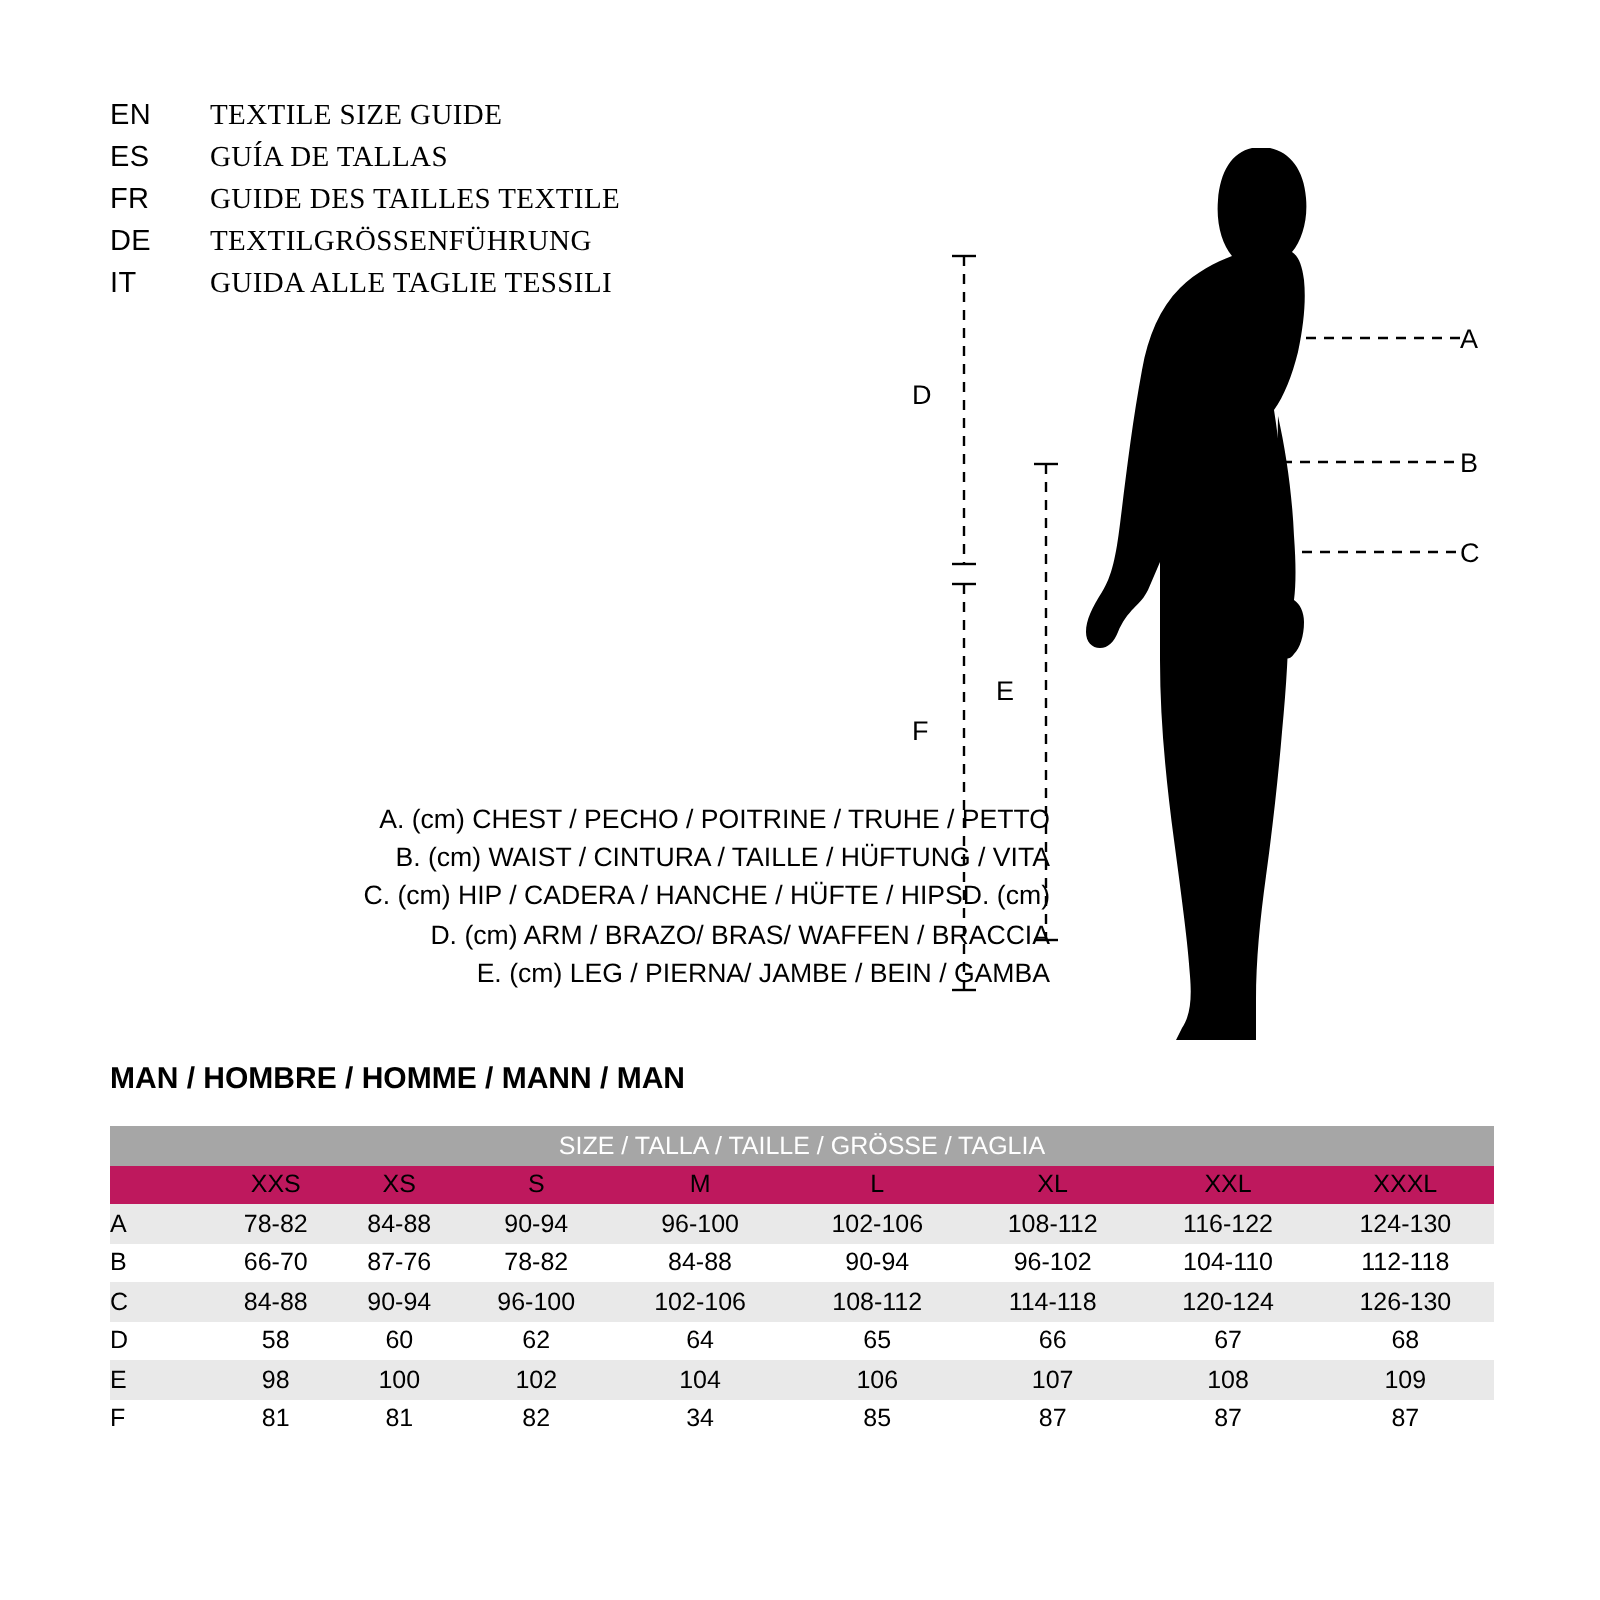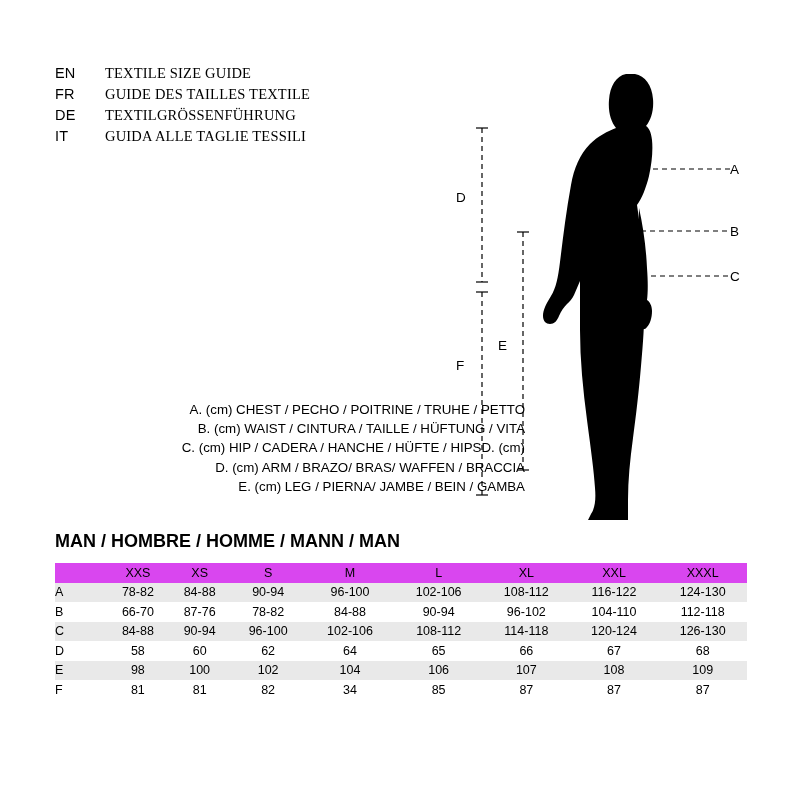--- a/index.html
+++ b/index.html
@@ -15,21 +15,20 @@
     position: relative;
     overflow: hidden;
   }
 
   
   #title-block {
     position: absolute;
     left: 55px;
     top: 50px;
     width: 420px;
-    margin-top: 15px;
   }
   .title-row {
     display: flex;
     align-items: baseline;
     height: 21px;
     font-size: 14.5px;
     letter-spacing: 0.2px;
   }
   .title-lang {
     width: 50px;
@@ -51,21 +50,21 @@
   .legend-row {
     font-size: 13.3px;
     height: 19.2px;
     line-height: 19.2px;
     white-space: nowrap;
   }
   #gender-row {
     position: absolute;
     left: 55px;
     top: 531px;
-    font-size: 18px;
+    font-size: 15px;
     font-weight: bold;
   }
 
   
   #size-table {
     position: absolute;
     left: 55px;
     top: 563px;
     width: 692px;
     border-collapse: collapse;
@@ -81,21 +80,21 @@
   }
   .tbl-title-row td {
     background: #a6a6a6;
     color: #ffffff;
     text-align: left;
     padding-left: 6px;
     height: 20px;
     font-size: 12.5px;
   }
   .tbl-head-row td {
-    background: #d946ef;
+    background: #be185d;
     color: #000000;
     height: 20px;
   }
   .row-shade td { background: #e9e9e9; }
   .row-plain td { background: #ffffff; }
   .col-label {
     text-align: left !important;
     padding-left: 6px;
     width: 52px;
   }
@@ -110,20 +109,24 @@
   }
   #figure-area svg { display: block; }
 </style>
 </head>
 <body>
 
 <div id="title-block">
   <div class="title-row">
     <span class="title-lang">EN</span>
     <span class="title-text">TEXTILE SIZE GUIDE</span>
+  </div>
+  <div class="title-row">
+    <span class="title-lang">ES</span>
+    <span class="title-text">GUÍA DE TALLAS</span>
   </div>
   <div class="title-row">
     <span class="title-lang">FR</span>
     <span class="title-text">GUIDE DES TAILLES TEXTILE</span>
   </div>
   <div class="title-row">
     <span class="title-lang">DE</span>
     <span class="title-text">TEXTILGRÖSSENFÜHRUNG</span>
   </div>
   <div class="title-row">
@@ -223,20 +226,23 @@
   <div class="legend-row">B. (cm) WAIST / CINTURA / TAILLE / HÜFTUNG / VITA</div>
   <div class="legend-row">C. (cm) HIP / CADERA / HANCHE / HÜFTE / HIPSD. (cm)</div>
   <div class="legend-row">D. (cm) ARM / BRAZO/ BRAS/ WAFFEN / BRACCIA</div>
   <div class="legend-row">E. (cm) LEG / PIERNA/ JAMBE / BEIN / GAMBA</div>
 </div>
 
 <div id="gender-row">MAN / HOMBRE / HOMME / MANN / MAN</div>
 
 <table id="size-table">
   <tbody>
+    <tr class="tbl-title-row">
+      <td colspan="9">SIZE / TALLA / TAILLE / GRÖSSE / TAGLIA</td>
+    </tr>
     <tr class="tbl-head-row">
       <td class="col-label"></td>
       <td>XXS</td>
       <td>XS</td>
       <td>S</td>
       <td>M</td>
       <td>L</td>
       <td>XL</td>
       <td>XXL</td>
       <td>XXXL</td>

